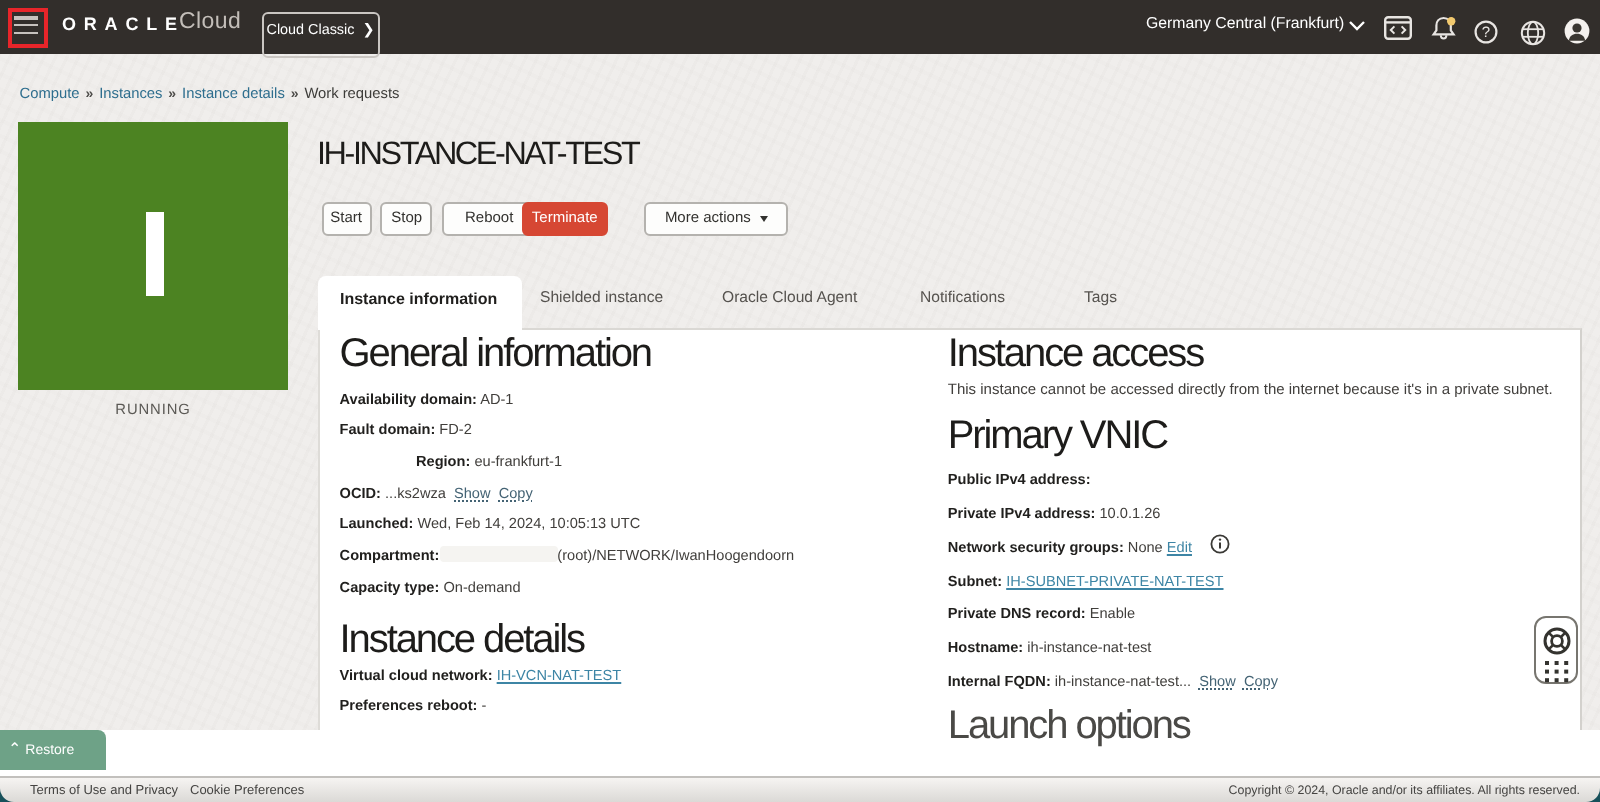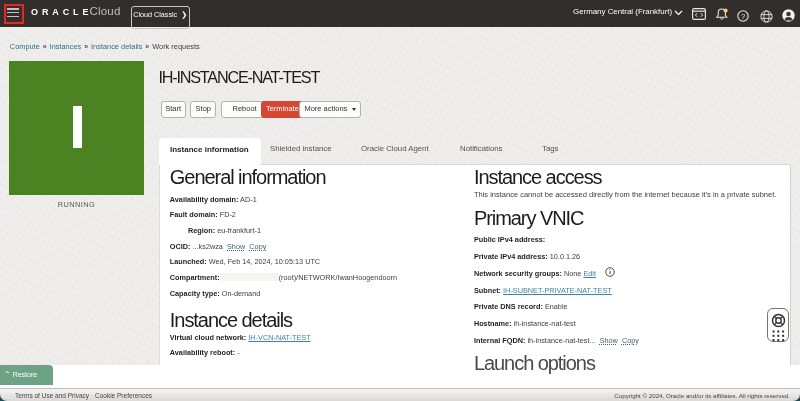--- a/index.html
+++ b/index.html
@@ -112,43 +112,43 @@
 
 <div id="gsq"></div>
 <div id="gbar"></div>
 <div id="running">RUNNING</div>
 
 <div id="title">IH-INSTANCE-NAT-TEST</div>
 <div class="btn" style="left:160.6px; width:25px;">Start</div>
 <div class="btn" style="left:190.2px; width:26.3px;">Stop</div>
 <div class="btn" style="left:221.1px; width:47px;">Reboot</div>
 <div class="btn red" style="left:260.5px; width:43.8px;">Terminate</div>
-<div class="btn" style="left:299px; width:62px;">More actions &nbsp;<span style="display:inline-block; width:0; height:0; border-left:2.8px solid transparent; border-right:2.8px solid transparent; border-top:3.6px solid #33322f; vertical-align:0.5px;"></span></div>
+<div class="btn" style="left:322px; width:72px;">More actions &nbsp;<span style="display:inline-block; width:0; height:0; border-left:2.8px solid transparent; border-right:2.8px solid transparent; border-top:3.6px solid #33322f; vertical-align:0.5px;"></span></div>
 
 <div id="panel"></div>
 <div id="whiteband"></div>
 <div id="tab-active">
     <span>Instance information</span>
   </div>
 <div class="tab" style="left:270px;">Shielded instance</div>
 <div class="tab" style="left:361px;">Oracle Cloud Agent</div>
 <div class="tab" style="left:460px;">Notifications</div>
 <div class="tab" style="left:542px;">Tags</div>
 
 <div class="abs h2" style="left:169.8px; top:170.3px;">General information</div>
 <div class="abs row" style="left:169.8px; top:194.5px;"><span class="lbl">Availability domain:</span> <span class="val">AD-1</span></div>
 <div class="abs row" style="left:169.8px; top:210.2px;"><span class="lbl">Fault domain:</span> <span class="val">FD-2</span></div>
-<div class="abs row" style="left:156px; top:225.9px;padding-left:32px;"><span class="lbl">Region:</span> <span class="val">eu-frankfurt-1</span></div>
+<div class="abs row" style="left:176px; top:225.9px;padding-left:32px;"><span class="lbl">Region:</span> <span class="val">eu-frankfurt-1</span></div>
 <div class="abs row" style="left:169.8px; top:241.6px;"><span class="lbl">OCID:</span> <span class="val">...ks2wza</span>&nbsp; <a class="meta" href="#">Show</a>&nbsp; <a class="meta" href="#">Copy</a></div>
 <div class="abs row" style="left:169.8px; top:257.3px;"><span class="lbl">Launched:</span> <span class="val">Wed, Feb 14, 2024, 10:05:13 UTC</span></div>
 <div class="abs row" style="left:169.8px; top:273px;"><span class="lbl">Compartment:</span><span style="display:inline-block; width:59px; height:8px; background:#f5f4f1; border-radius:2px; vertical-align:-1px;"></span><span class="val">(root)/NETWORK/IwanHoogendoorn</span></div>
 <div class="abs row" style="left:169.8px; top:288.7px;"><span class="lbl">Capacity type:</span> <span class="val">On-demand</span></div>
 <div class="abs h2" style="left:169.8px; top:312.7px;">Instance details</div>
 <div class="abs row" style="left:169.8px; top:332.5px;"><span class="lbl">Virtual cloud network:</span> <a class="tl" href="#">IH-VCN-NAT-TEST</a></div>
-<div class="abs row" style="left:169.8px; top:347.5px;"><span class="lbl">Availability reboot:</span> <span class="val">-</span></div>
+<div class="abs row" style="left:169.8px; top:347.5px;"><span class="lbl">Preferences reboot:</span> <span class="val">-</span></div>
 
 <div class="abs h2" style="left:473.9px; top:170.3px;">Instance access</div>
 <div class="abs row" style="left:473.9px; top:190.3px; font-size:7.5px; color:#403e3b;">This instance cannot be accessed directly from the internet because it's in a private subnet.</div>
 <div class="abs h2" style="left:473.9px; top:210.6px;">Primary VNIC</div>
 <div class="abs row" style="left:473.9px; top:234.7px;"><span class="lbl">Public IPv4 address:</span></div>
 <div class="abs row" style="left:473.9px; top:252px;"><span class="lbl">Private IPv4 address:</span> <span class="val">10.0.1.26</span></div>
 <div class="abs row" style="left:473.9px; top:269px;"><span class="lbl">Network security groups:</span> <span class="val">None</span> <a class="tl" href="#">Edit</a></div>
 <svg class="abs" style="left:604.5px; top:267.3px;" width="10" height="10" viewBox="0 0 10 10">
   <circle cx="5" cy="5" r="4.3" fill="none" stroke="#3a3935" stroke-width="0.9"></circle>
   <line x1="5" y1="4.2" x2="5" y2="7.2" stroke="#3a3935" stroke-width="1"></line>

